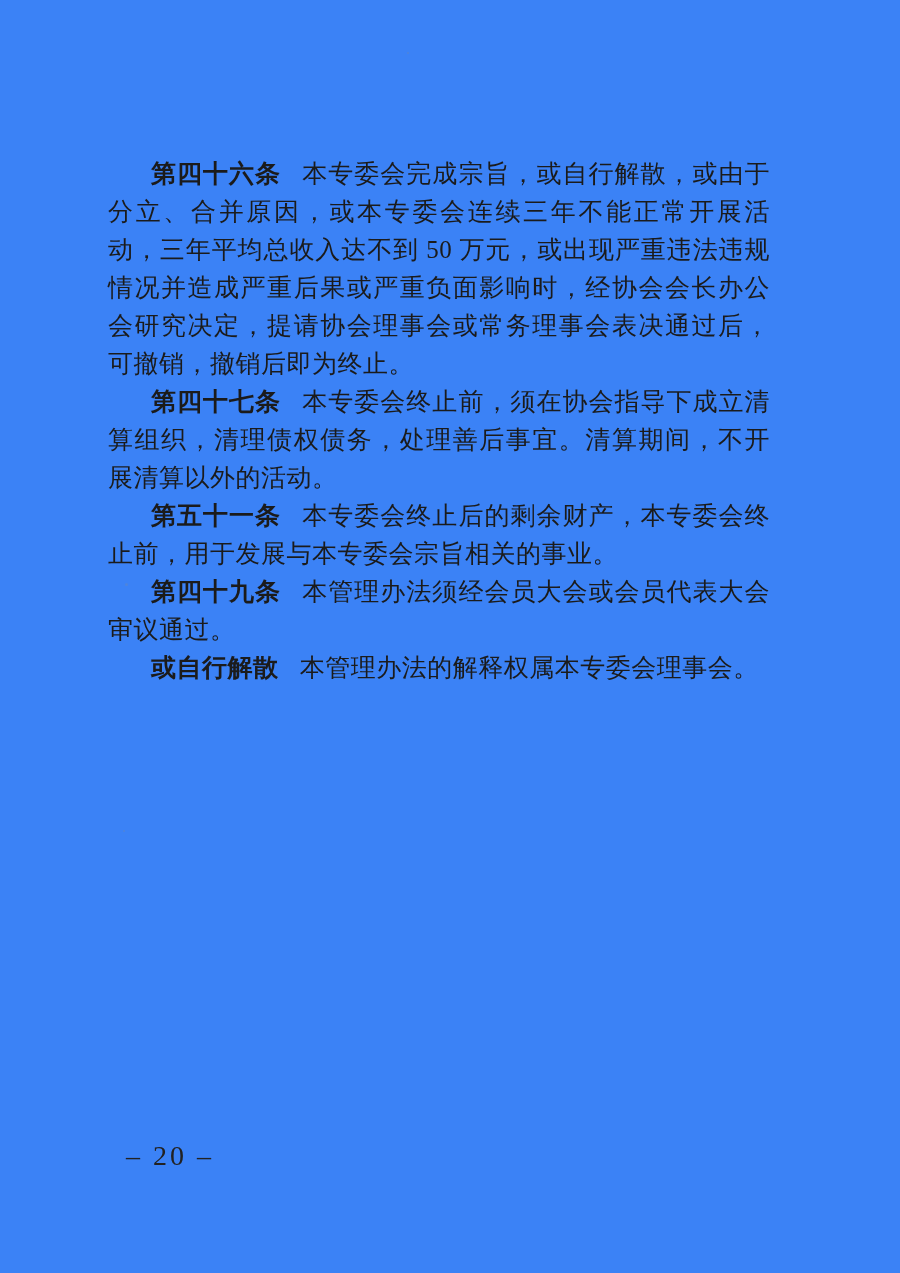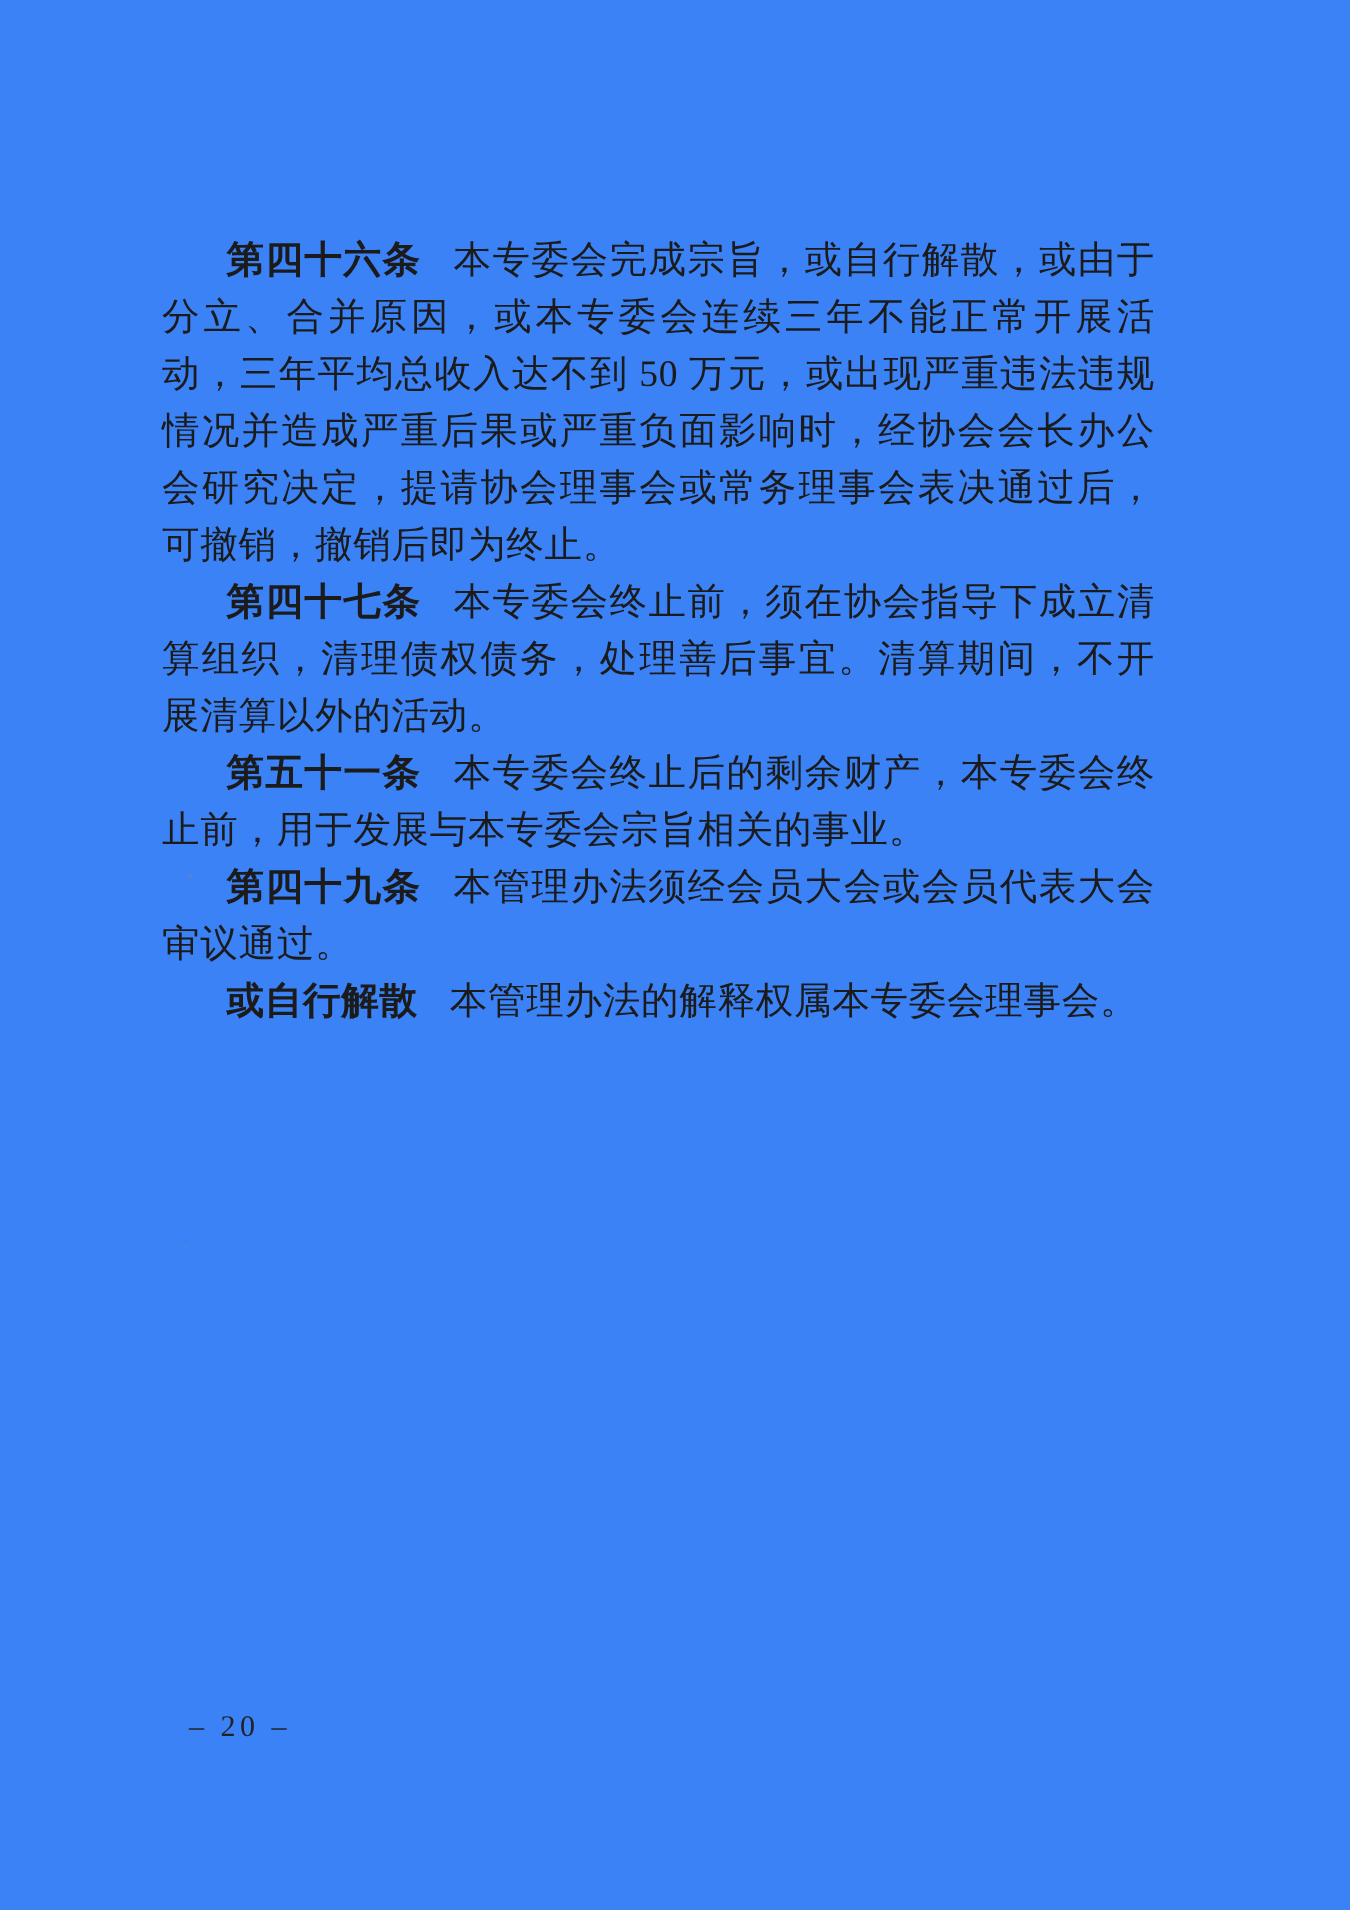--- a/index.html
+++ b/index.html
@@ -40,21 +40,21 @@
     font-weight: 700;
     line-height: 38px;
     text-align: center;
     text-indent: 0;
     letter-spacing: 1px;
   }
   .page-number {
     position: absolute;
     left: 126px;
     top: 1140px;
-    font-size: 20px;
+    font-size: 28px;
     letter-spacing: 3px;
     color: #222;
   }
   .speck {
     position: absolute;
     width: 3px;
     height: 3px;
     border-radius: 50%;
     background: #8a8a8a;
     opacity: 0.25;

